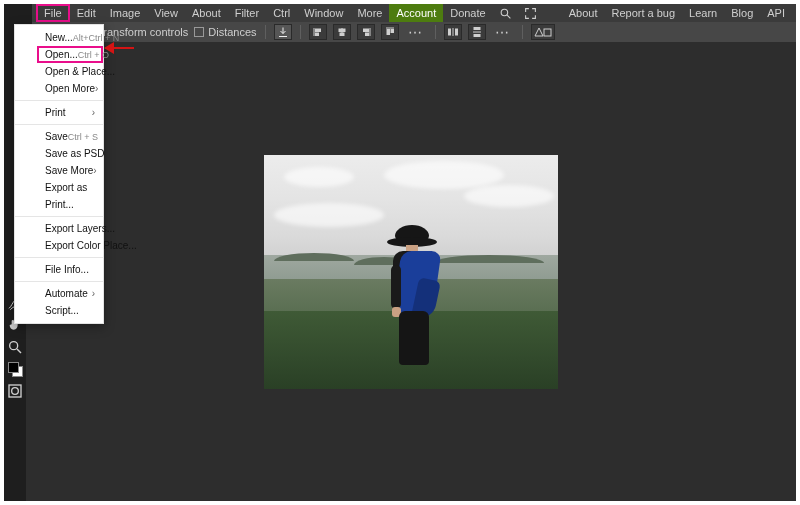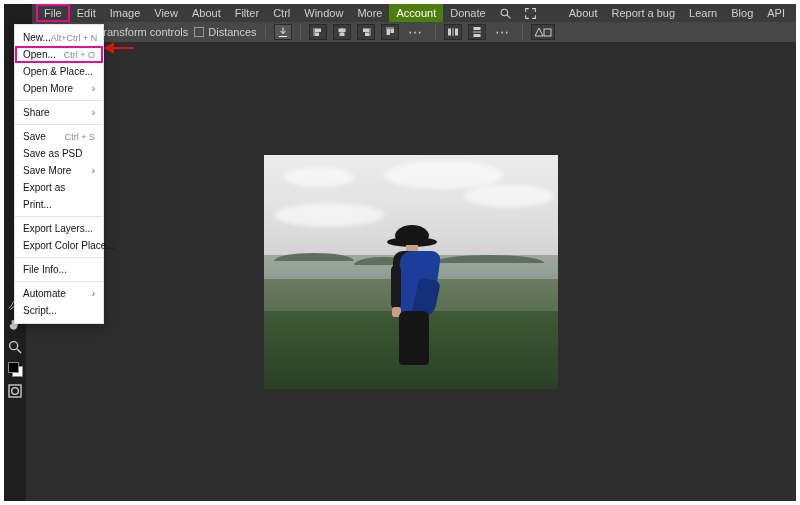--- a/index.html
+++ b/index.html
@@ -45,21 +45,21 @@
   .hat-brim { position:absolute; left:16px; top:12px; width:50px; height:10px; background:#161616; border-radius:50%; }
   .neck { position:absolute; left:35px; top:20px; width:12px; height:8px; background:#caa183; }
   .torso { position:absolute; left:22px; top:26px; width:40px; height:62px; background:#1a1a1a; border-radius:10px 10px 6px 6px; }
   .bag { position:absolute; left:26px; top:26px; width:40px; height:64px; background:#1a3e9a; border-radius:10px 10px 18px 4px; transform:skew(-8deg,0); }
   .bag-fold { position:absolute; left:44px; top:54px; width:22px; height:40px; background:#14307a; border-radius:6px 6px 16px 4px; transform:rotate(12deg); }
   .arm { position:absolute; left:20px; top:40px; width:10px; height:44px; background:#1a1a1a; border-radius:6px; }
   .hand { position:absolute; left:21px; top:82px; width:9px; height:10px; background:#caa183; border-radius:3px; }
   .legs { position:absolute; left:28px; top:86px; width:30px; height:54px; background:#151515; border-radius:6px 6px 4px 4px; }
   
   .dropdown { position: absolute; left: 10px; top: 20px; width: 90px; background: #fff; color: #111; border: 1px solid #e3e3e3; box-shadow: 0 3px 10px rgba(0,0,0,.35); padding: 4px 0; font-size: 10px; }
-  .dd-item { display: flex; align-items: center; justify-content: space-between; padding: 3px 8px; white-space: nowrap; cursor: pointer; }
+  .dd-item { display: flex; align-items: center; justify-content: space-between; padding: 3px 8px; white-space: nowrap; cursor: pointer; margin-left: 22px; }
   .dd-item.highlight { border: 2px solid #e90e8b; padding: 1px 6px; }
   .dd-item .sc { color: #888; font-size: 9px; }
   .dd-item .chev { color: #666; font-size: 10px; }
   .dd-sep { height: 1px; background: #e5e5e5; margin: 3px 0; }
   
   .arrow { position:absolute; left: 100px; top: 38px; width: 30px; height: 12px; }
   .arrow-line { position:absolute; left:10px; top:5px; width:20px; height:2px; background:#d41414; }
   .arrow-head { position:absolute; left:0; top:0; width:0; height:0; border-top:6px solid transparent; border-bottom:6px solid transparent; border-right:10px solid #d41414; }
 </style>
 </head>
@@ -279,21 +279,21 @@
       </div>
       <div class="dd-item">
         <span>Open &amp; Place...</span>
       </div>
       <div class="dd-item">
         <span>Open More</span>
         <span class="chev">›</span>
       </div>
       <div class="dd-sep"></div>
       <div class="dd-item">
-        <span>Share</span>
+        <span>Print</span>
         <span class="chev">›</span>
       </div>
       <div class="dd-sep"></div>
       <div class="dd-item">
         <span>Save</span>
         <span class="sc">Ctrl + S</span>
       </div>
       <div class="dd-item">
         <span>Save as PSD</span>
       </div>

